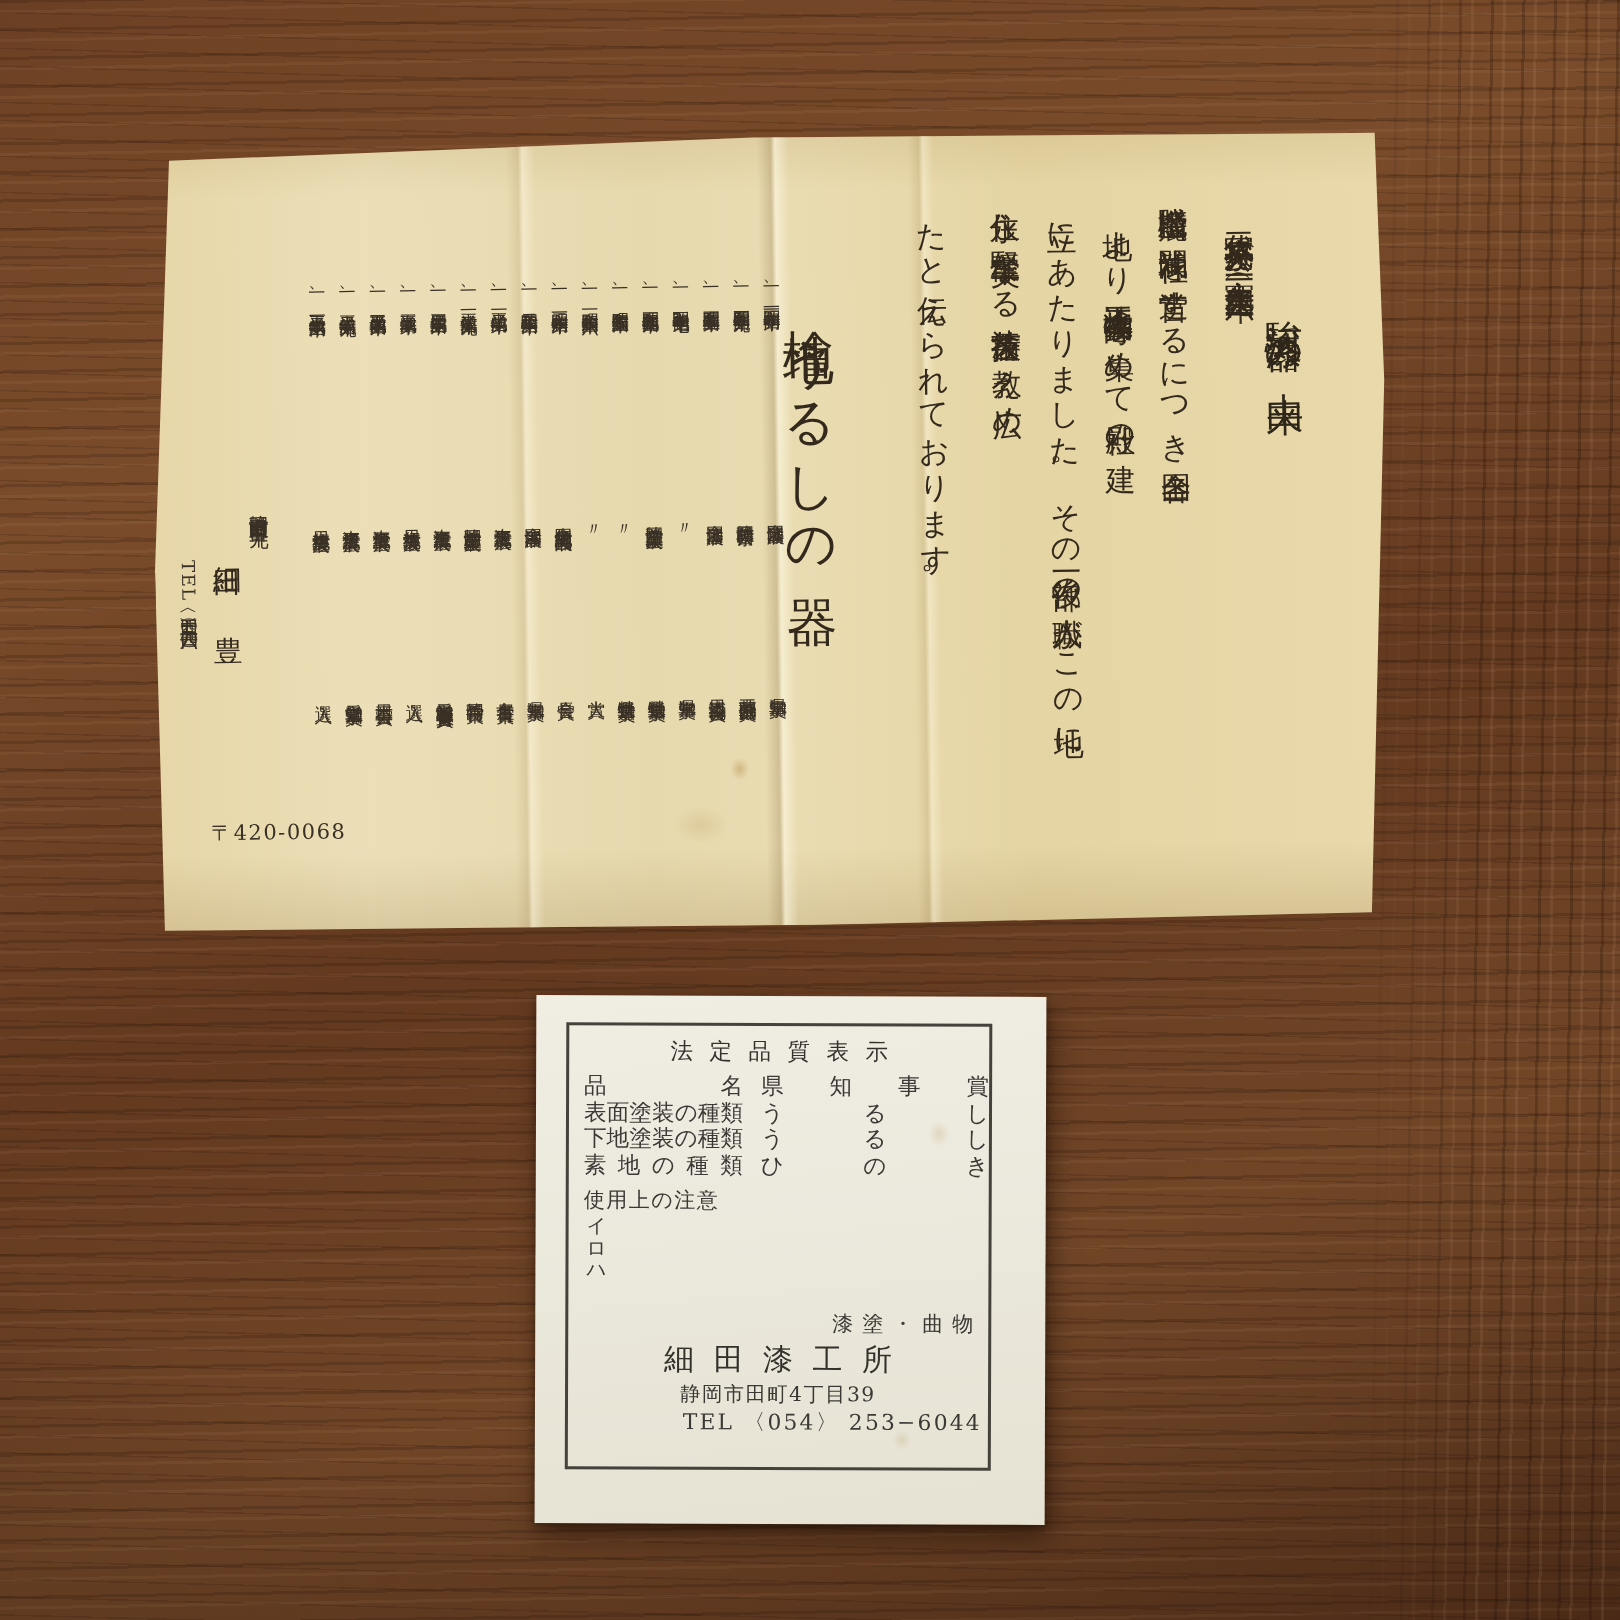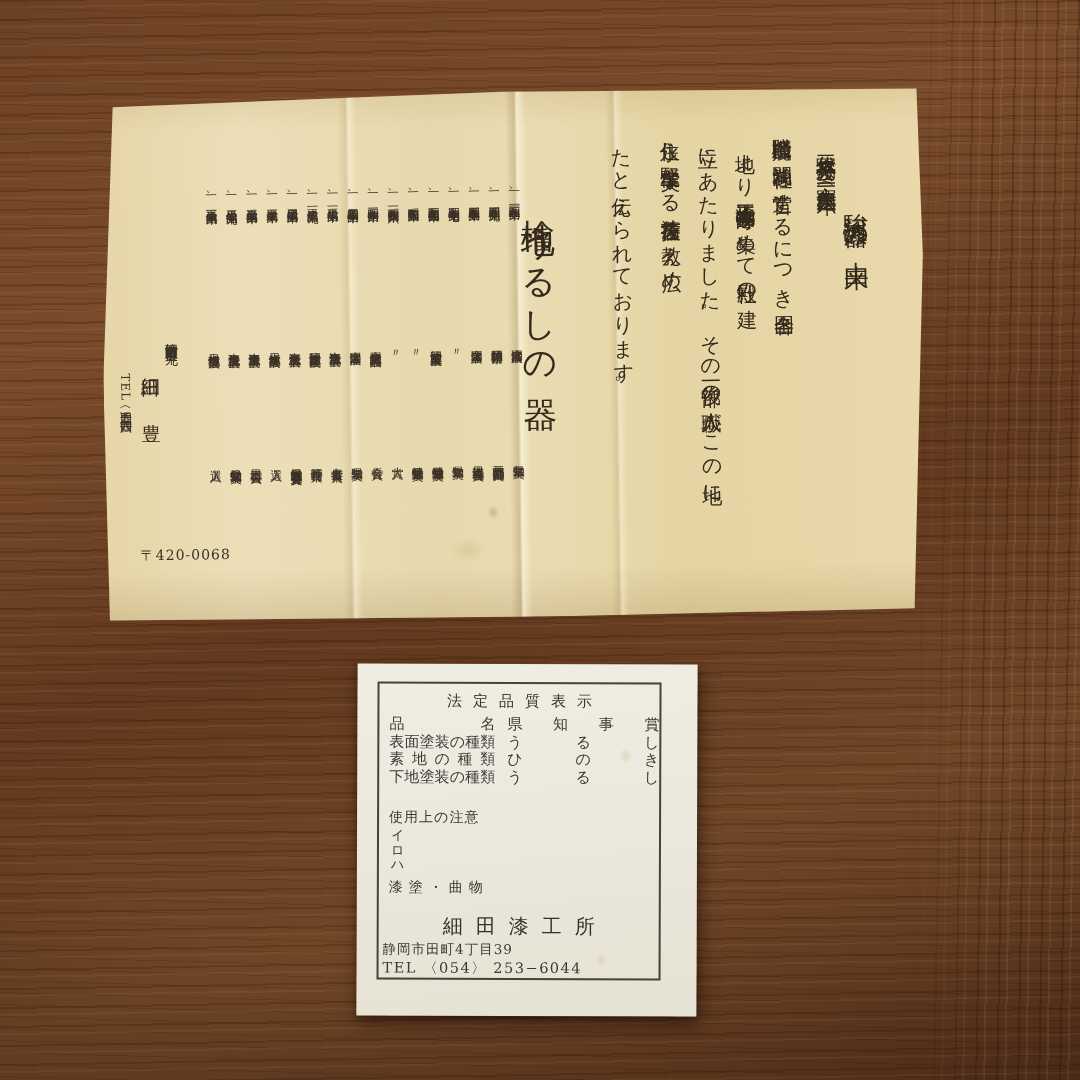--- a/index.html
+++ b/index.html
@@ -70,30 +70,30 @@
     color:#3b3835;}
   .l-border{position:absolute;left:20px;top:18px;right:36px;bottom:36px;
     border:2px solid #45423c;padding:6px 4px 0 4px;}
   .l-header{text-align:center;font-size:15px;letter-spacing:11px;text-indent:11px;
     margin-top:2px;color:#35322e;}
   .l-rows{margin-top:5px;padding-left:6px;}
   .l-row{line-height:17.5px;font-size:15px;white-space:nowrap;}
   .l-row .n{display:inline-block;width:106px;text-align:justify;text-align-last:justify;}
   .l-row .vv{display:inline-block;width:152px;margin-left:12px;text-align:justify;
     text-align-last:justify;vertical-align:bottom;}
-  .l-care-title{margin-top:23px;padding-left:6px;font-size:14px;letter-spacing:1px;}
+  .l-care-title{margin-top:6px;padding-left:6px;font-size:14px;letter-spacing:1px;}
   .l-care{margin-top:2px;}
   .l-ci{display:flex;font-size:13px;line-height:14.5px;}
   .l-ci .m{flex:0 0 24px;padding-left:8px;}
   .l-ci .t{width:230px;}
-  .l-cat{margin-top:6px;text-align:left;font-size:14px;letter-spacing:6px;text-indent:6px;}
+  .l-cat{margin-top:18px;text-align:right;font-size:14px;letter-spacing:6px;text-indent:6px;}
   .l-company{text-align:center;font-size:20px;letter-spacing:13px;text-indent:13px;
-    margin-top:16px;color:#34312c;}
-  .l-caddr{text-align:left;font-size:13.5px;letter-spacing:1px;margin-top:1px;}
-  .l-tel{text-align:left;font-size:14.5px;letter-spacing:1.5px;font-family:"DejaVu Serif",serif;}
+    margin-top:1px;color:#34312c;}
+  .l-caddr{text-align:center;font-size:13.5px;letter-spacing:1px;margin-top:1px;}
+  .l-tel{text-align:right;font-size:14.5px;letter-spacing:1.5px;font-family:"DejaVu Serif",serif;}
 </style>
 </head>
 <body>
 
 <div class="stage">
   <div class="wood"></div>
 
   <div class="pamphlet">
     <div class="v p-title">駿河漆器の由来</div>
 
@@ -200,24 +200,24 @@
       <div class="l-header">法定品質表示</div>
 
       <div class="l-rows">
         <div class="l-row">
           <span class="n">品名</span><span class="vv">県知事賞</span>
         </div>
         <div class="l-row">
           <span class="n">表面塗装の種類</span><span class="vv">うるし</span>
         </div>
         <div class="l-row">
+          <span class="n">下地塗装の種類</span><span class="vv">うるし</span>
+        </div>
+        <div class="l-row">
           <span class="n">素地の種類</span><span class="vv">ひのき</span>
-        </div>
-        <div class="l-row">
-          <span class="n">下地塗装の種類</span><span class="vv">うるし</span>
         </div>
       </div>
 
       <div class="l-care-title">使用上の注意</div>
       <div class="l-care">
         <div class="l-ci">
           <span class="m">イ</span>
         </div>
         <div class="l-ci">
           <span class="m">ロ</span>

